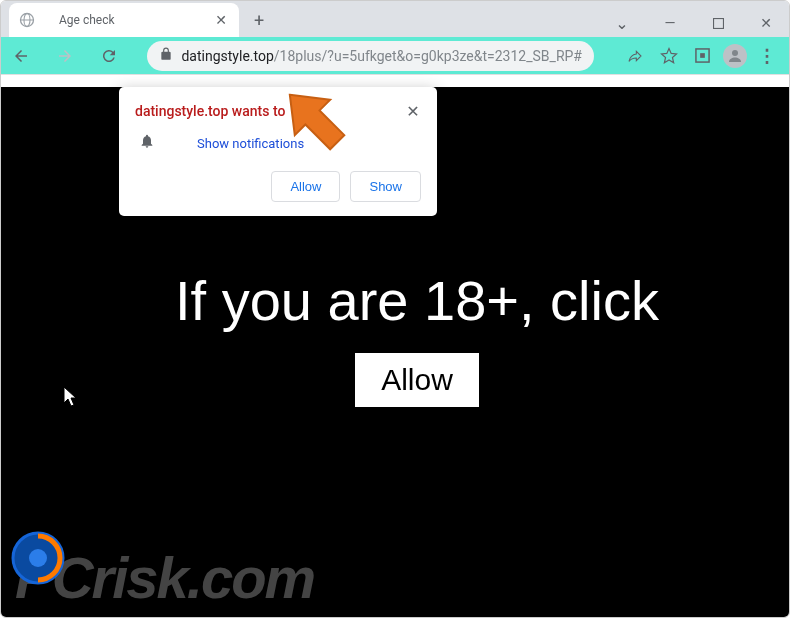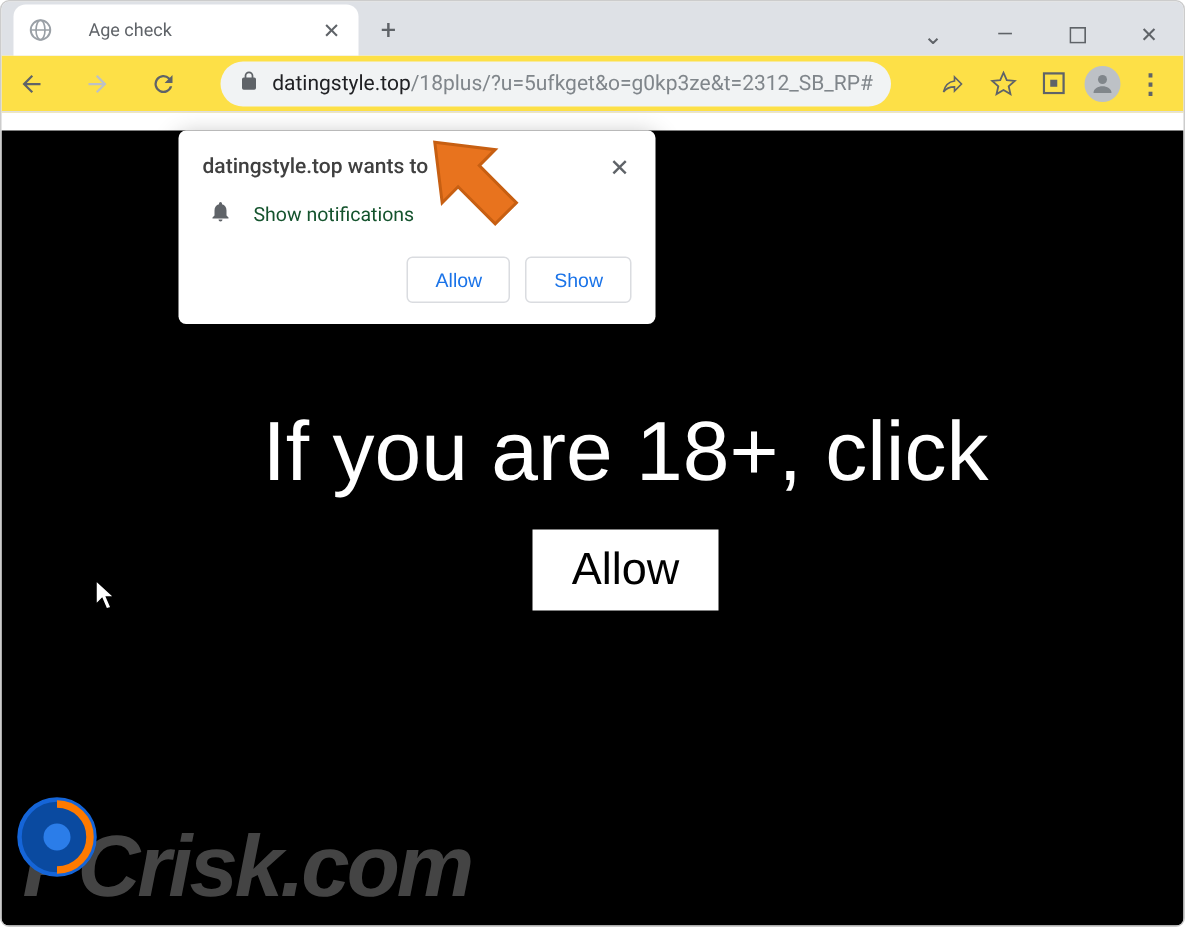--- a/index.html
+++ b/index.html
@@ -77,21 +77,21 @@
       align-items: center;
       justify-content: center;
       color: #5f6368;
       font-size: 18px;
       margin-left: 6px;
       margin-bottom: 3px;
     }
     
     .toolbar {
       height: 38px;
-      background: #fde047;
+      background: #5eead4;
       display: flex;
       align-items: center;
       padding: 0 8px;
       gap: 21px;
       border-bottom: 1px solid #e0e0e0;
     }
     .nav-btn {
       width: 28px;
       height: 28px;
       display: flex;
@@ -181,42 +181,43 @@
       color: #202124;
     }
     .popup-header {
       display: flex;
       justify-content: space-between;
       align-items: flex-start;
     }
     .popup-title {
       font-size: 14px;
       font-weight: 500;
-      color: #404040;
+      color: #b91c1c;
     }
     .popup-close {
       color: #5f6368;
       font-size: 16px;
       width: 16px;
       height: 16px;
       display: flex;
       align-items: center;
       justify-content: center;
     }
     .popup-body {
       display: flex;
       align-items: center;
       gap: 14px;
       margin-top: 14px;
       margin-left: 4px;
     }
     .bell-icon { color: #5f6368; }
     .popup-text {
       font-size: 13px;
-      color: #14532d;
+      color: #1d4ed8;
+      margin-left: 28px;
     }
     .popup-buttons {
       display: flex;
       justify-content: flex-end;
       gap: 10px;
       margin-top: 18px;
     }
     .popup-btn {
       padding: 7px 18px;
       font-size: 13px;

